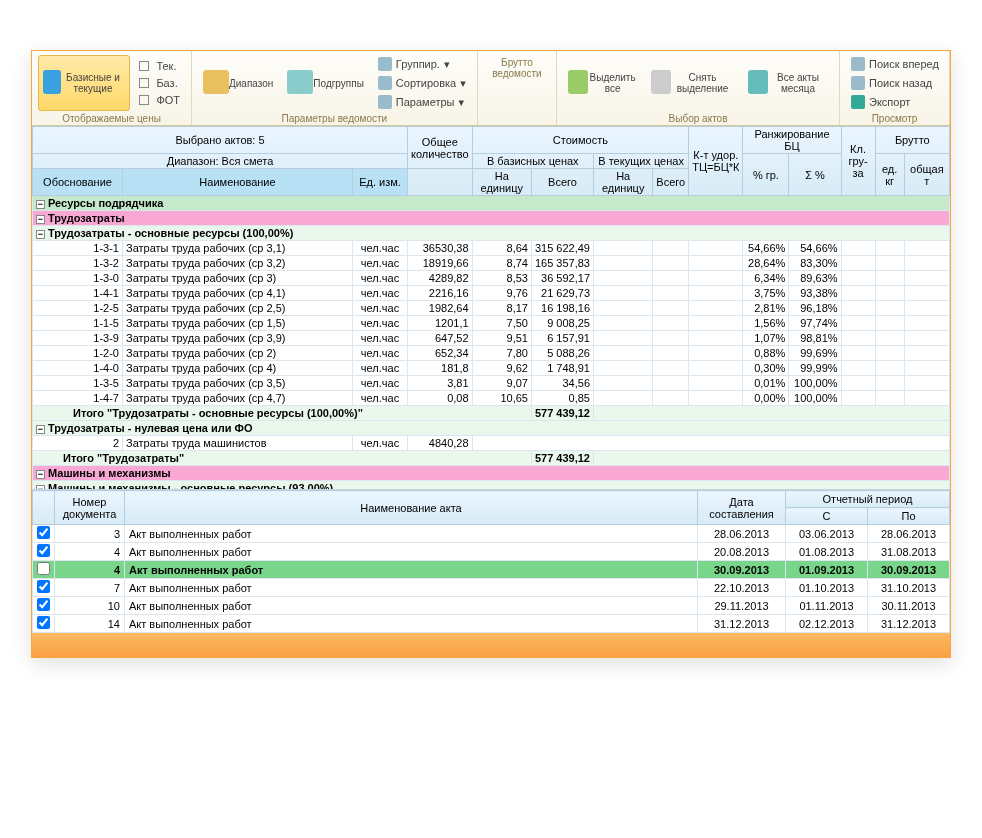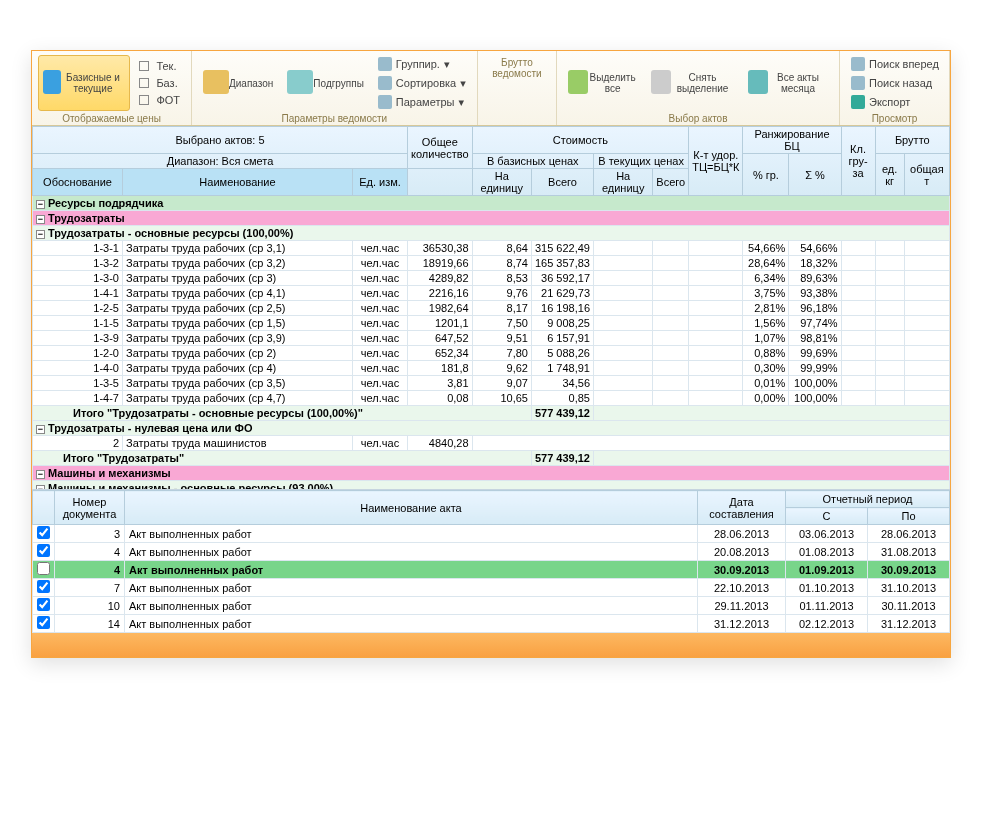--- a/index.html
+++ b/index.html
@@ -207,21 +207,21 @@
             <td class="r">1-3-2</td>
             <td class="nm">Затраты труда рабочих (ср 3,2)</td>
             <td class="c">чел.час</td>
             <td class="r">18919,66</td>
             <td class="r">8,74</td>
             <td class="r">165 357,83</td>
             <td></td>
             <td></td>
             <td></td>
             <td class="r">28,64%</td>
-            <td class="r">18,32%</td>
+            <td class="r">83,30%</td>
             <td></td>
             <td></td>
             <td></td>
           </tr>
           <tr class="lvl3">
             <td class="r">1-3-0</td>
             <td class="nm">Затраты труда рабочих (ср 3)</td>
             <td class="c">чел.час</td>
             <td class="r">4289,82</td>
             <td class="r">8,53</td>

